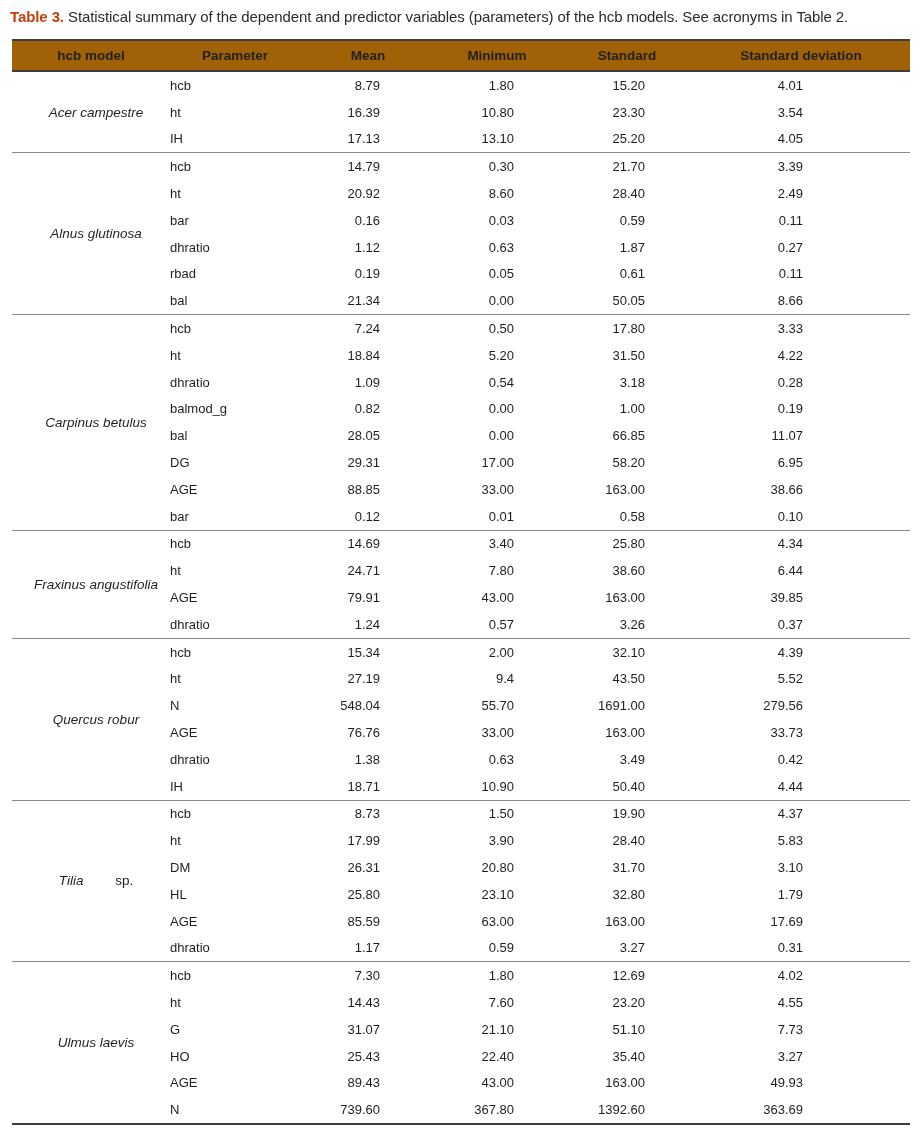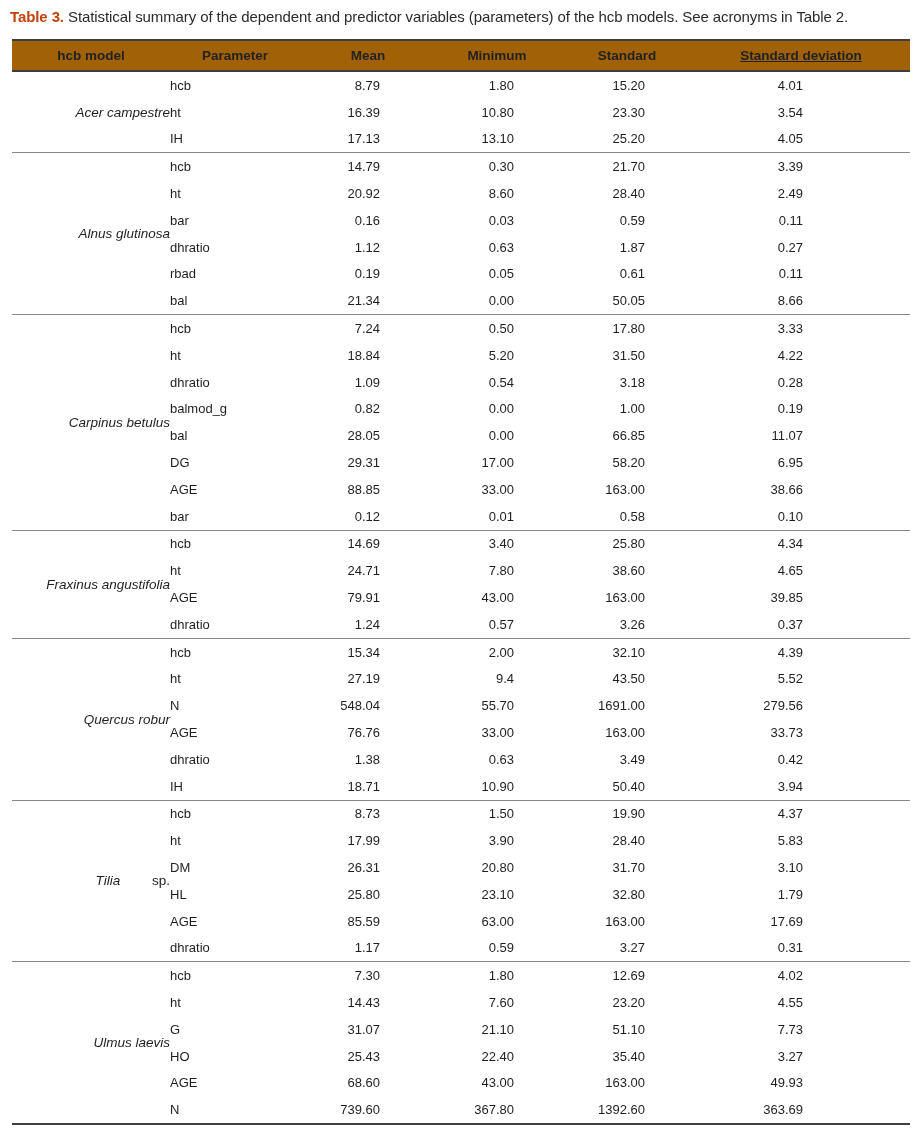--- a/index.html
+++ b/index.html
@@ -44,34 +44,34 @@
     font-weight: bold;
     font-size: 13.5px;
     height: 29px;
     text-align: center;
     padding: 0;
     border-bottom: 2px solid #3d3d3d;
     color: #222222;
   }
   thead th.h-min, thead th.h-max { padding-right: 16px; margin-top: 44px; }
   thead th.h-mean { padding-right: 4px; }
-  thead th.h-sd   { padding-right: 8px; text-decoration: underline; }
+  thead th.h-sd   { padding-right: 8px; }
 
   tbody { border-top: 1px solid #8a8a8a; }
   tbody.first { border-top: none; }
 
   tbody td {
     height: 26.8px;
     padding: 0;
     vertical-align: middle;
   }
   td.model-cell {
     font-style: italic;
     font-size: 13.5px;
-    text-align: right;
+    text-align: center;
     padding-left: 10px;
     vertical-align: middle;
   }
   td.model-cell .roman { font-style: normal; margin-left: 28px; }
   td.param-cell { text-align: left; }
   td.num { text-align: right; }
   td.num.mean { padding-right: 60px; }
   td.num.min  { padding-right: 56px; }
   td.num.max  { padding-right: 55px; }
   td.num.sd   { padding-right: 107px; }
@@ -237,21 +237,21 @@
         <td class="num mean">14.69</td>
         <td class="num min">3.40</td>
         <td class="num max">25.80</td>
         <td class="num sd">4.34</td>
       </tr>
       <tr>
         <td class="param-cell">ht</td>
         <td class="num mean">24.71</td>
         <td class="num min">7.80</td>
         <td class="num max">38.60</td>
-        <td class="num sd">4.65</td>
+        <td class="num sd">6.44</td>
       </tr>
       <tr>
         <td class="param-cell">AGE</td>
         <td class="num mean">79.91</td>
         <td class="num min">43.00</td>
         <td class="num max">163.00</td>
         <td class="num sd">39.85</td>
       </tr>
       <tr>
         <td class="param-cell">dhratio</td>
@@ -296,21 +296,21 @@
         <td class="num mean">1.38</td>
         <td class="num min">0.63</td>
         <td class="num max">3.49</td>
         <td class="num sd">0.42</td>
       </tr>
       <tr>
         <td class="param-cell">IH</td>
         <td class="num mean">18.71</td>
         <td class="num min">10.90</td>
         <td class="num max">50.40</td>
-        <td class="num sd">3.94</td>
+        <td class="num sd">4.44</td>
       </tr>
     </tbody>
     <tbody>
       <tr>
         <td class="model-cell" rowspan="6"><span>Tilia</span><span class="roman"> sp.</span></td>
         <td class="param-cell">hcb</td>
         <td class="num mean">8.73</td>
         <td class="num min">1.50</td>
         <td class="num max">19.90</td>
         <td class="num sd">4.37</td>
@@ -376,21 +376,21 @@
       </tr>
       <tr>
         <td class="param-cell">HO</td>
         <td class="num mean">25.43</td>
         <td class="num min">22.40</td>
         <td class="num max">35.40</td>
         <td class="num sd">3.27</td>
       </tr>
       <tr>
         <td class="param-cell">AGE</td>
-        <td class="num mean">68.60</td>
+        <td class="num mean">89.43</td>
         <td class="num min">43.00</td>
         <td class="num max">163.00</td>
         <td class="num sd">49.93</td>
       </tr>
       <tr>
         <td class="param-cell">N</td>
         <td class="num mean">739.60</td>
         <td class="num min">367.80</td>
         <td class="num max">1392.60</td>
         <td class="num sd">363.69</td>

